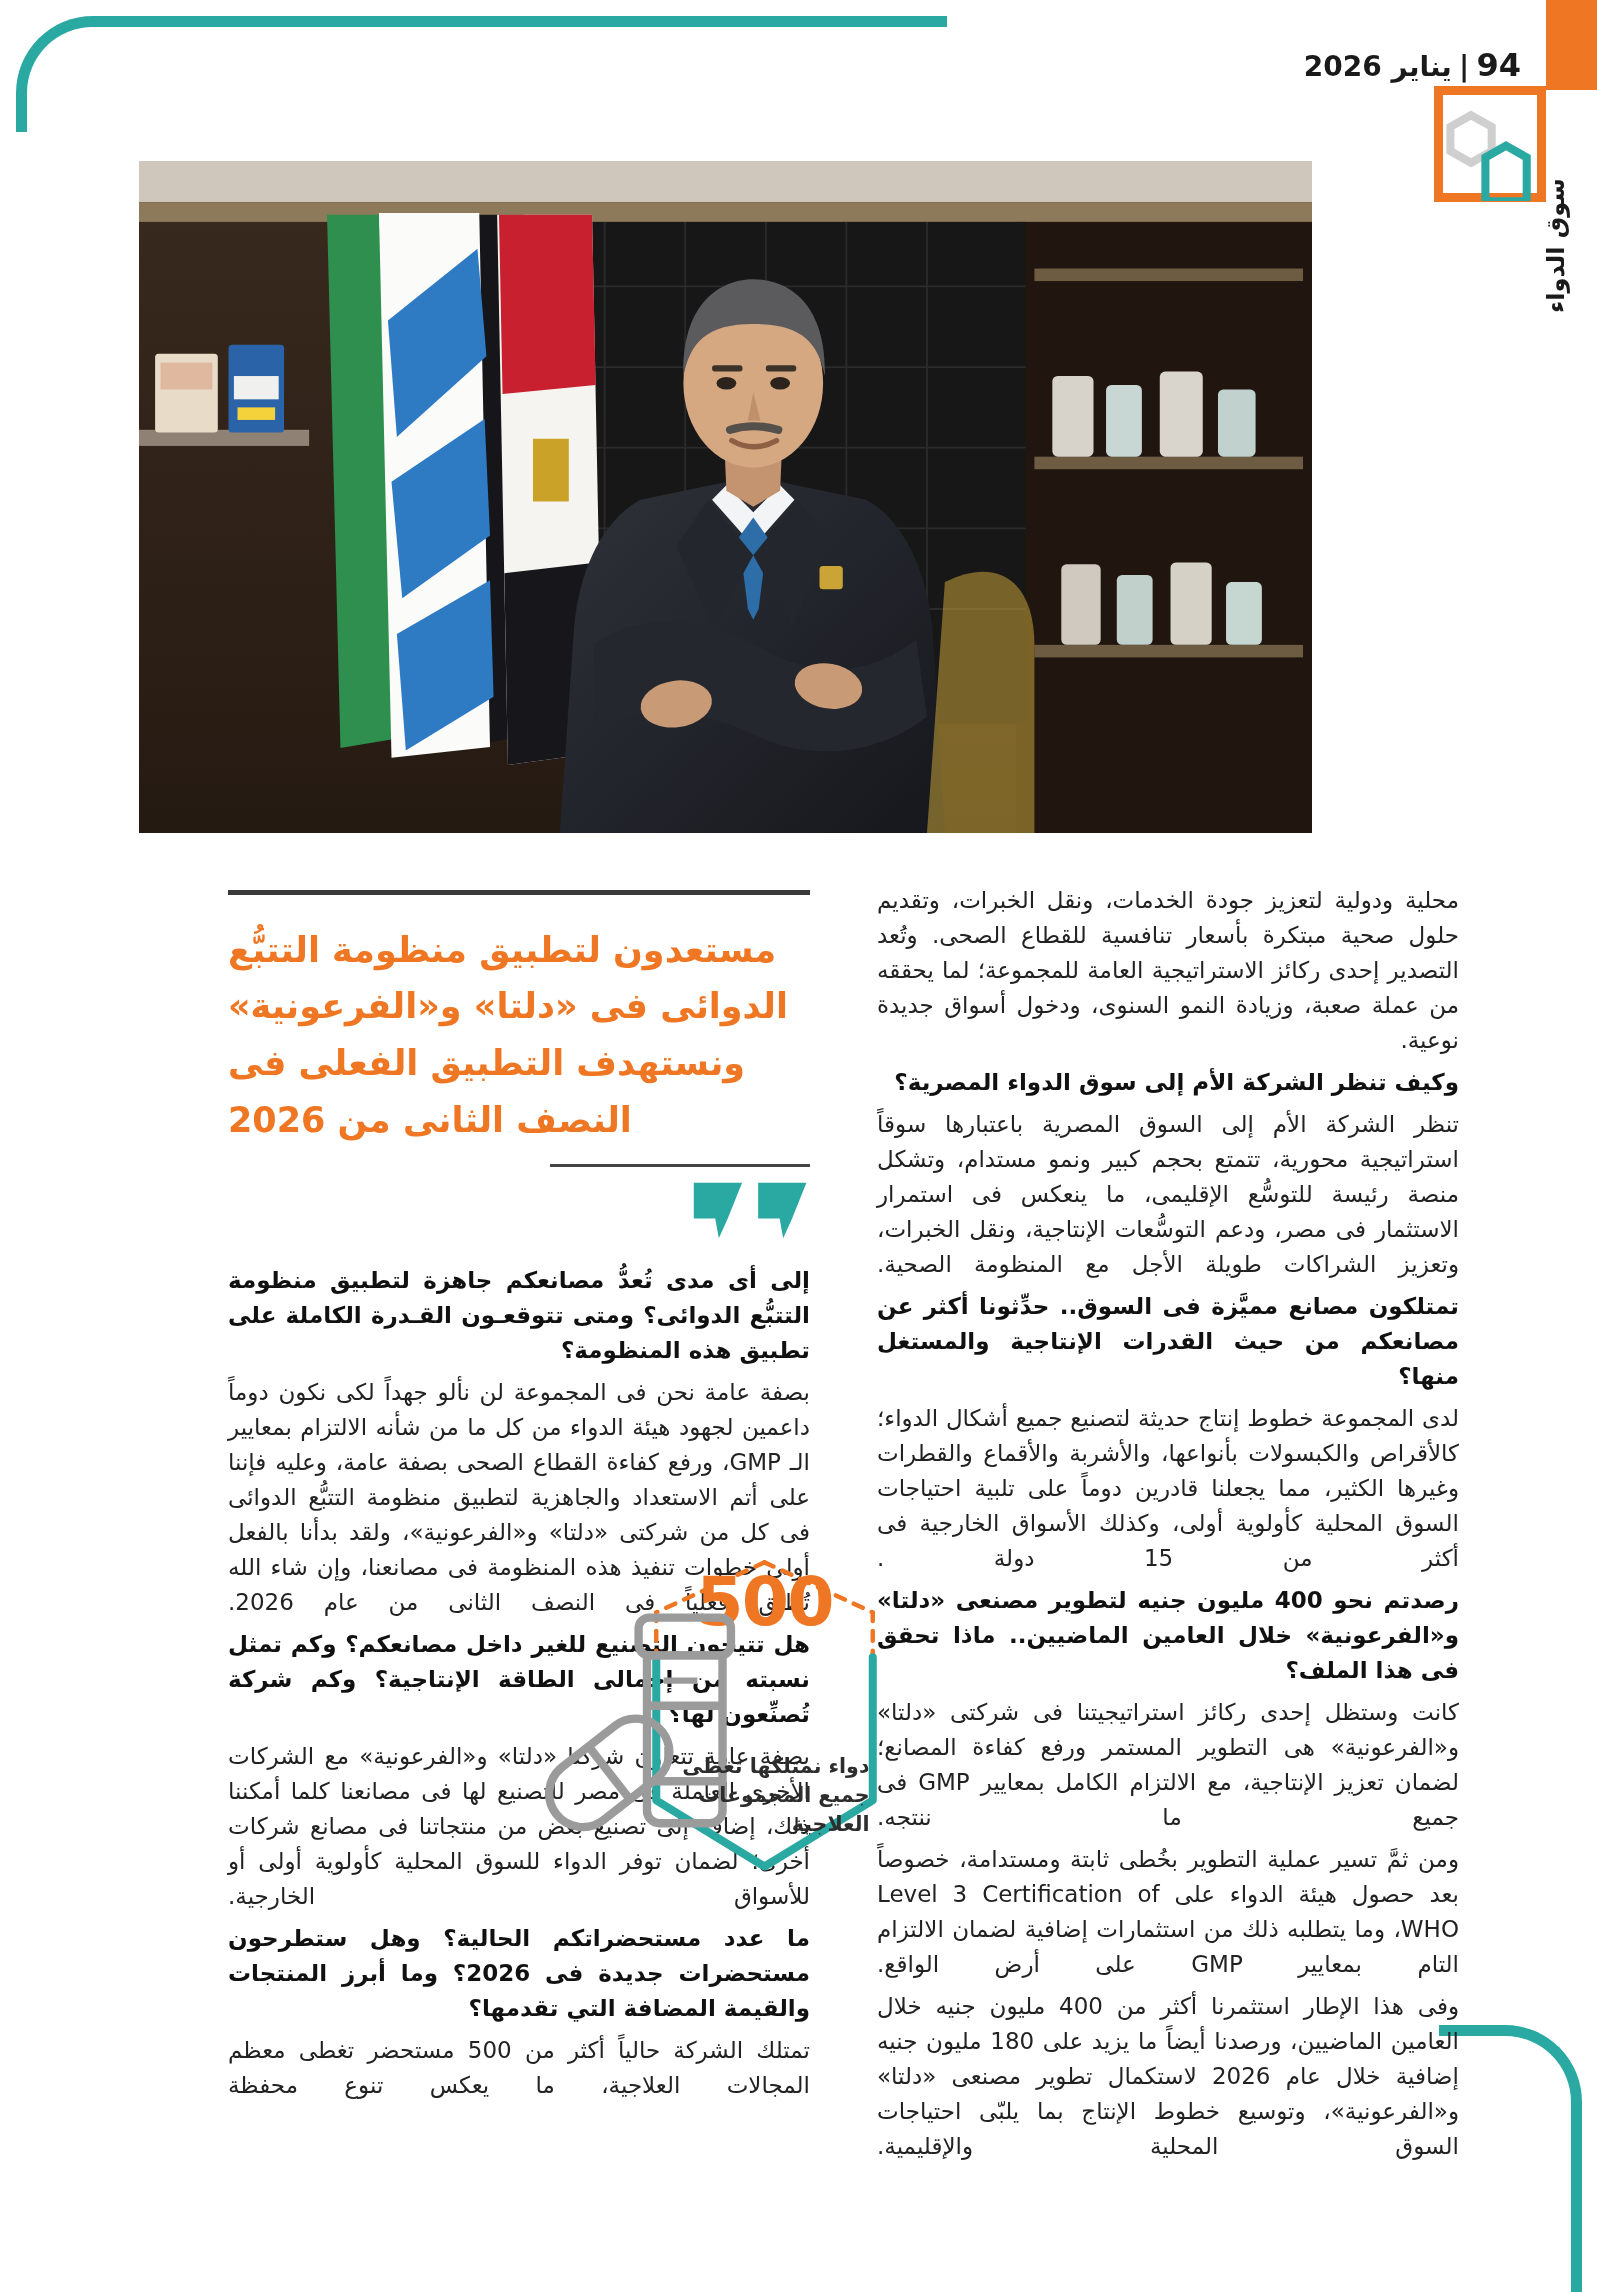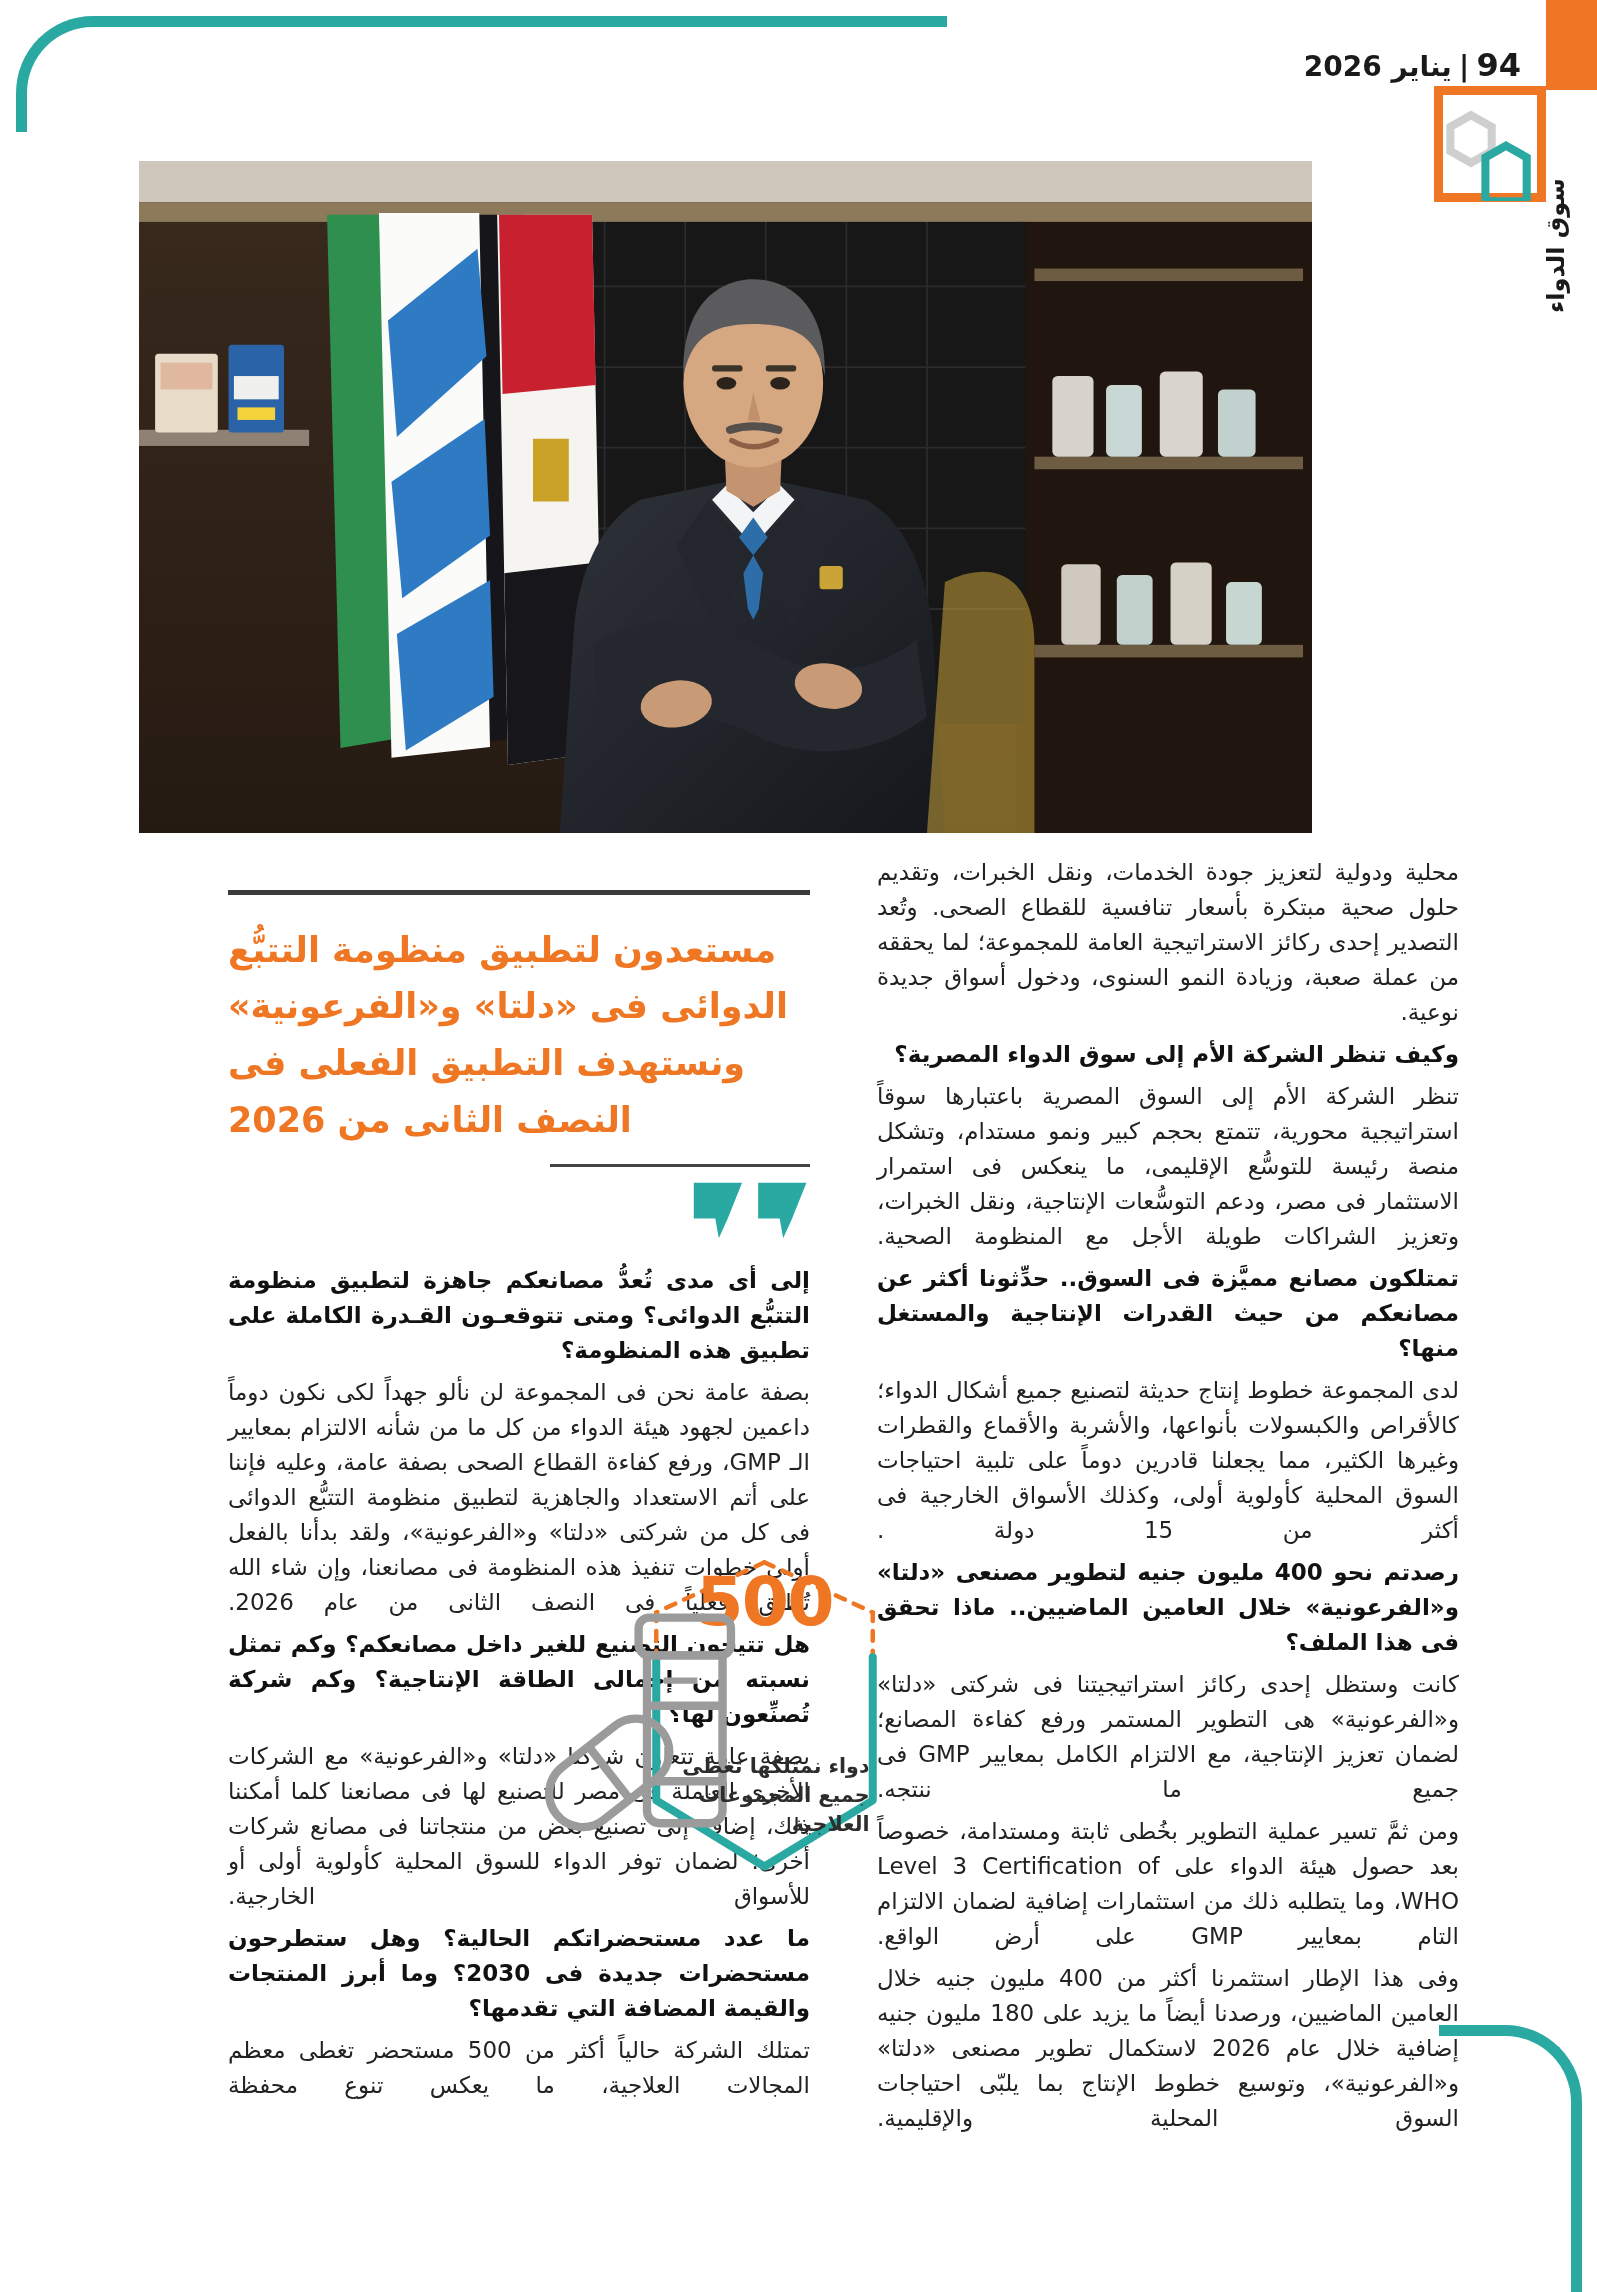--- a/index.html
+++ b/index.html
@@ -57,21 +57,21 @@
   
   .hero{
     position:absolute;left:139px;top:161px;width:1173px;height:672px;
     overflow:hidden;background:#2b1d16;
   }
   .hero svg{display:block;width:100%;height:100%;}
 
   
   .col{position:absolute;top:855px;width:582px;}
   .col-left{right:788px;margin-top:35px;}
-  .col-right{right:139px;}
+  .col-right{right:139px;margin-top:28px;}
 
   .rule{width:582px;height:4.5px;background:#3a3a3a;margin-bottom:27px;}
 
   .headline{
     color:#ef7622;font-weight:bold;font-size:35px;line-height:1.62;
     text-align:left;direction:rtl;margin:0 0 16px 0;letter-spacing:-0.3px;
   }
   .head-underline{width:260px;height:2.7px;background:#444;margin:7.2px 0 0 auto;}
 
   .quote-mark{
@@ -246,21 +246,21 @@
 
     <svg class="quote-mark" viewBox="0 0 132 66" xmlns="http://www.w3.org/2000/svg">
       <path d="M2 2 H56 L40 42 L30 64 L26 42 L2 42 Z" fill="#2aa9a3"></path>
       <path d="M74 2 H128 L112 42 L102 64 L98 42 L74 42 Z" fill="#2aa9a3"></path>
     </svg>
 
     <p class="body q">إلى أى مدى تُعدُّ مصانعكم جاهزة لتطبيق منظومة التتبُّع الدوائى؟ ومتى تتوقعـون القـدرة الكاملة على تطبيق هذه المنظومة؟</p>
     <p class="body">بصفة عامة نحن فى المجموعة لن نألو جهداً لكى نكون دوماً داعمين لجهود هيئة الدواء من كل ما من شأنه الالتزام بمعايير الـ GMP، ورفع كفاءة القطاع الصحى بصفة عامة، وعليه فإننا على أتم الاستعداد والجاهزية لتطبيق منظومة التتبُّع الدوائى فى كل من شركتى «دلتا» و«الفرعونية»، ولقد بدأنا بالفعل أولى خطوات تنفيذ هذه المنظومة فى مصانعنا، وإن شاء الله تُطبّق فعلياً فى النصف الثانى من عام 2026.</p>
     <p class="body q">هل تتيحون التصنيع للغير داخل مصانعكم؟ وكم تمثل نسبته من إجمالى الطاقة الإنتاجية؟ وكم شركة تُصنِّعون لها؟</p>
     <p class="body">بصفة عامة تتعاون شركتا «دلتا» و«الفرعونية» مع الشركات الأخرى العاملة فى مصر للتصنيع لها فى مصانعنا كلما أمكننا ذلك، إضافة إلى تصنيع بعض من منتجاتنا فى مصانع شركات أخرى؛ لضمان توفر الدواء للسوق المحلية كأولوية أولى أو للأسواق الخارجية.</p>
-    <p class="body q">ما عدد مستحضراتكم الحالية؟ وهل ستطرحون مستحضرات جديدة فى 2030؟ وما أبرز المنتجات والقيمة المضافة التي تقدمها؟</p>
+    <p class="body q">ما عدد مستحضراتكم الحالية؟ وهل ستطرحون مستحضرات جديدة فى 2026؟ وما أبرز المنتجات والقيمة المضافة التي تقدمها؟</p>
     <p class="body">تمتلك الشركة حالياً أكثر من 500 مستحضر تغطى معظم المجالات العلاجية، ما يعكس تنوع محفظة</p>
   </div>
 
   <div class="col col-right">
     <p class="body">محلية ودولية لتعزيز جودة الخدمات، ونقل الخبرات، وتقديم حلول صحية مبتكرة بأسعار تنافسية للقطاع الصحى. وتُعد التصدير إحدى ركائز الاستراتيجية العامة للمجموعة؛ لما يحققه من عملة صعبة، وزيادة النمو السنوى، ودخول أسواق جديدة نوعية.</p>
     <p class="body q">وكيف تنظر الشركة الأم إلى سوق الدواء المصرية؟</p>
     <p class="body">تنظر الشركة الأم إلى السوق المصرية باعتبارها سوقاً استراتيجية محورية، تتمتع بحجم كبير ونمو مستدام، وتشكل منصة رئيسة للتوسُّع الإقليمى، ما ينعكس فى استمرار الاستثمار فى مصر، ودعم التوسُّعات الإنتاجية، ونقل الخبرات، وتعزيز الشراكات طويلة الأجل مع المنظومة الصحية.</p>
     <p class="body q">تمتلكون مصانع ممیَّزة فى السوق.. حدِّثونا أكثر عن مصانعكم من حيث القدرات الإنتاجية والمستغل منها؟</p>
     <p class="body">لدى المجموعة خطوط إنتاج حديثة لتصنيع جميع أشكال الدواء؛ كالأقراص والكبسولات بأنواعها، والأشربة والأقماع والقطرات وغيرها الكثير، مما يجعلنا قادرين دوماً على تلبية احتياجات السوق المحلية كأولوية أولى، وكذلك الأسواق الخارجية فى أكثر من 15 دولة .</p>
     <p class="body q">رصدتم نحو 400 مليون جنيه لتطوير مصنعى «دلتا» و«الفرعونية» خلال العامين الماضيين.. ماذا تحقق فى هذا الملف؟</p>

